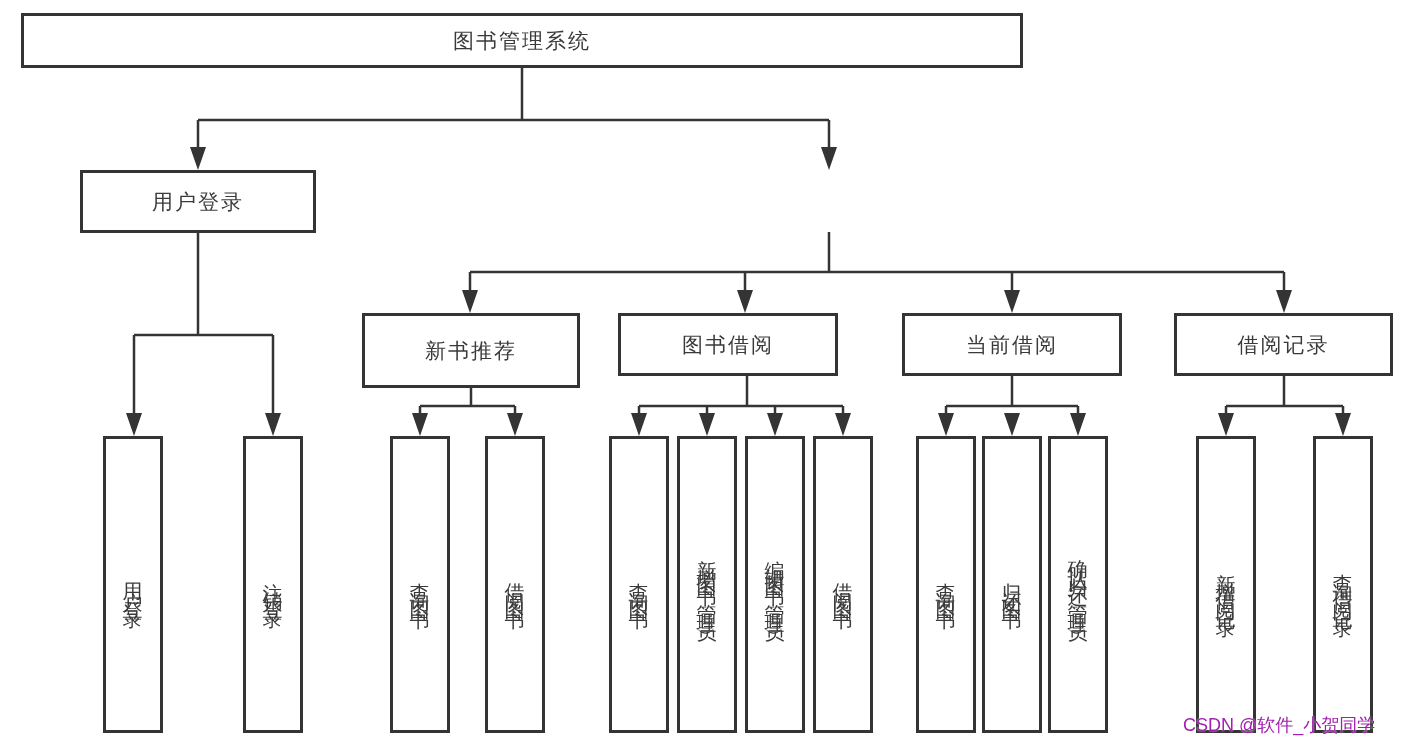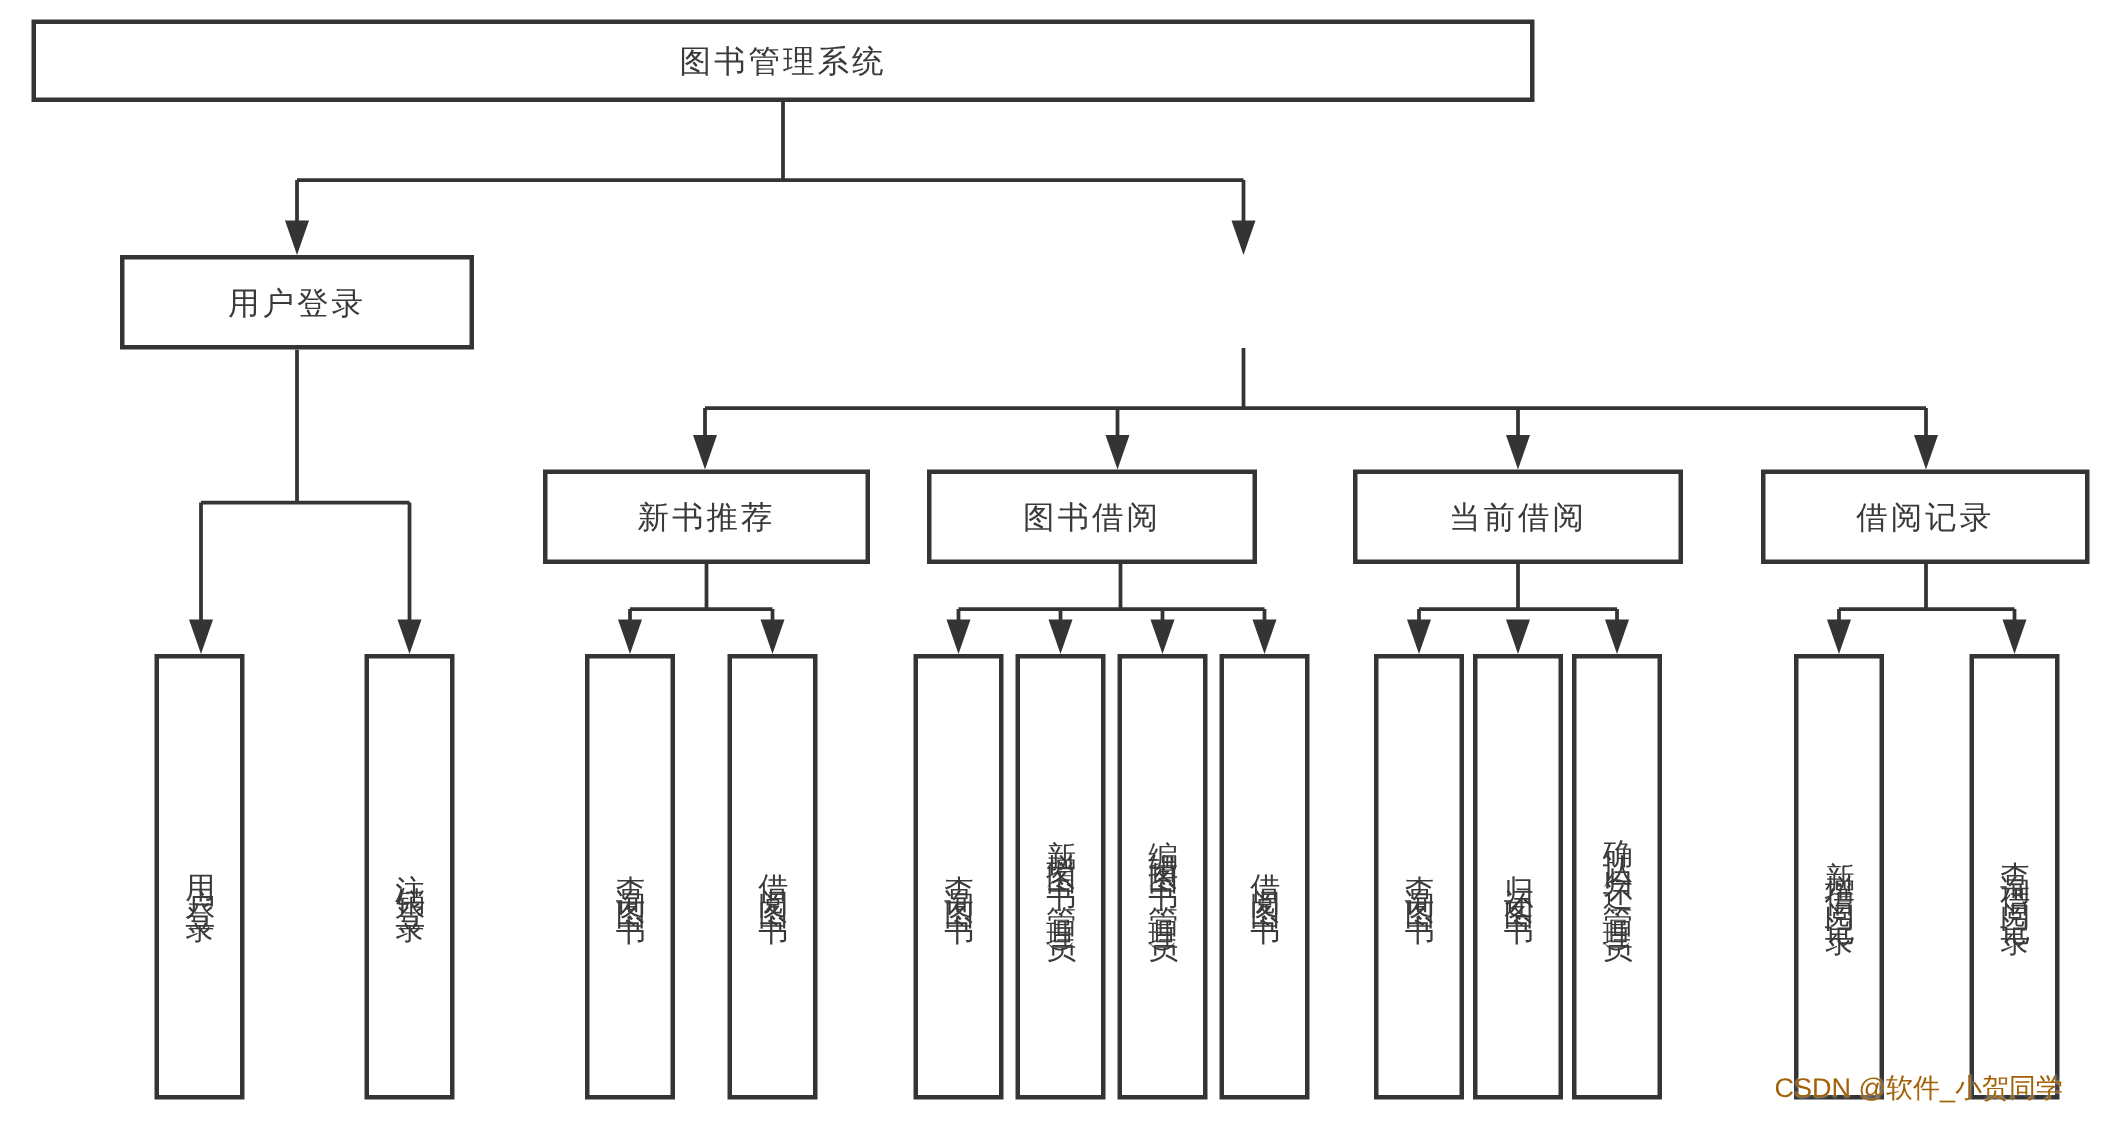--- a/index.html
+++ b/index.html
@@ -51,21 +51,21 @@
     line-height: 1;
     color: #3a3a3a;
     max-height: 292px;
   }
   .watermark {
     position: absolute;
     left: 1183px;
     top: 713px;
     z-index: 3;
     font-size: 18px;
-    color: #a16207;
+    color: #a21caf;
     white-space: nowrap;
     text-shadow: 0 0 2px #ffffff;
   }
 </style>
 </head>
 <body>
 
 <div class="canvas">
 
   <svg class="wires" width="1405" height="747" viewBox="0 0 1405 747">
@@ -109,21 +109,21 @@
   </svg>
 
   <div class="box h" style="left:21px; top:13px; width:1002px; height:55px;">
     <span>图书管理系统</span>
   </div>
 
   <div class="box h" style="left:80px; top:170px; width:236px; height:63px;">
     <span>用户登录</span>
   </div>
 
-  <div class="box h" style="left:362px; top:313px; width:218px; height:63px;">
+  <div class="box h" style="left:362px; top:313px; width:218px; height:75px;">
     <span>新书推荐</span>
   </div>
   <div class="box h" style="left:618px; top:313px; width:220px; height:63px;">
     <span>图书借阅</span>
   </div>
   <div class="box h" style="left:1174px; top:313px; width:219px; height:63px;">
     <span>借阅记录</span>
   </div>
   <div class="box h" style="left:902px; top:313px; width:220px; height:63px;">
     <span>当前借阅</span>

